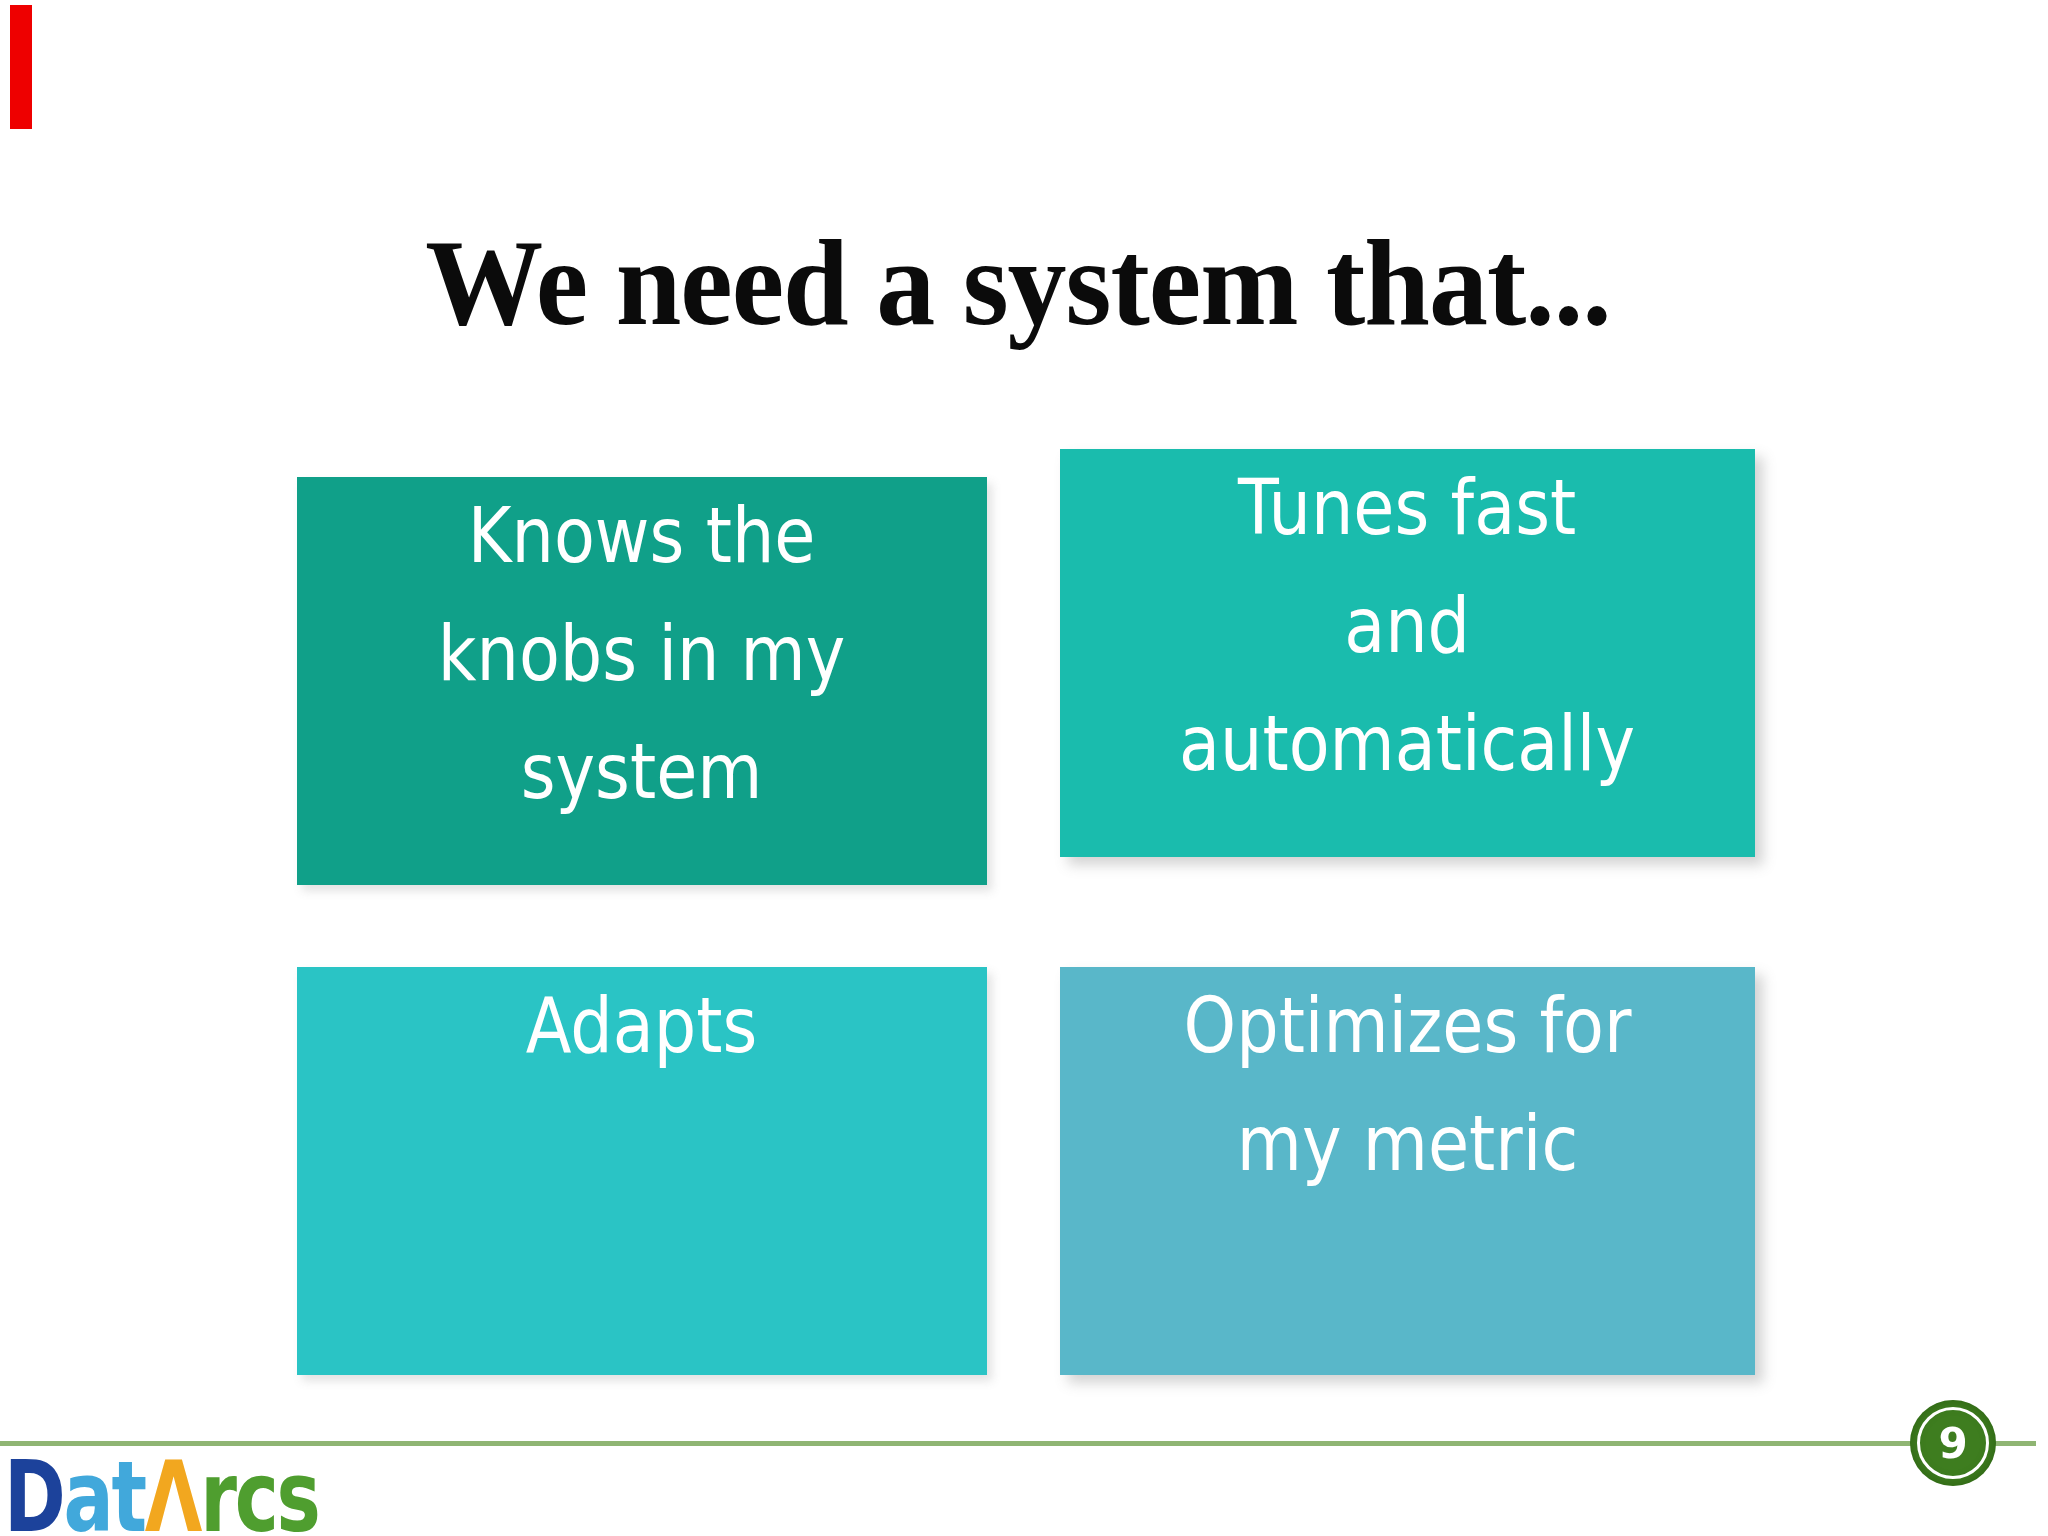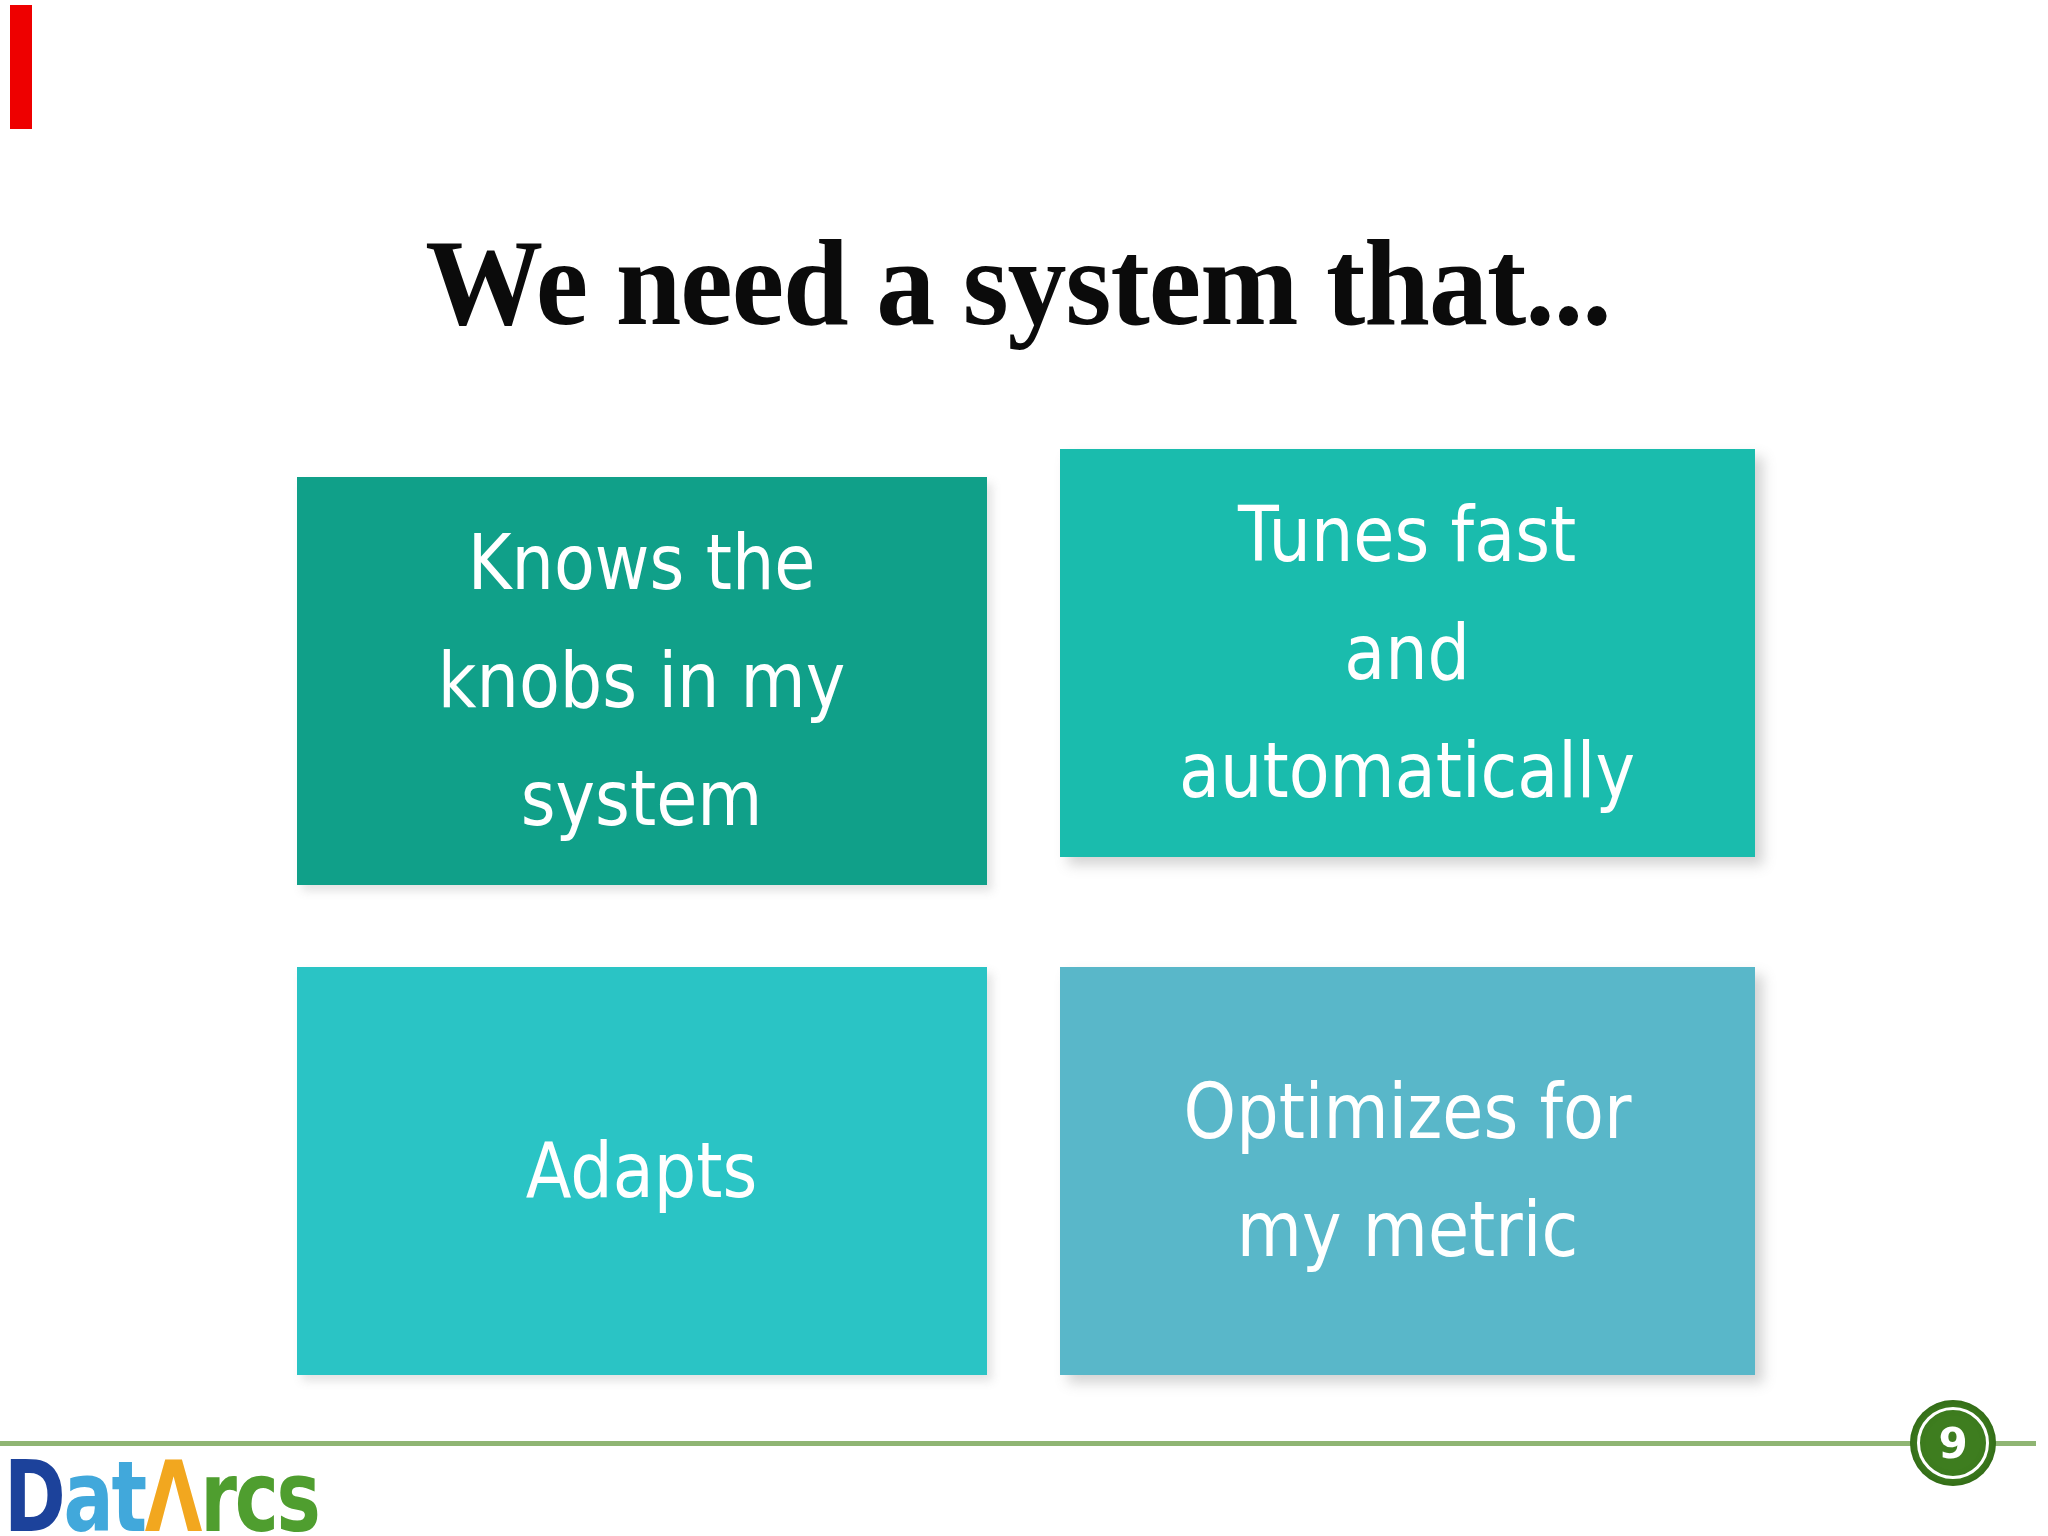--- a/index.html
+++ b/index.html
@@ -41,21 +41,21 @@
     letter-spacing: -1px;
     transform: scaleY(1.04);
     transform-origin: center top;
     white-space: nowrap;
   }
 
   
   .benefit-box {
     position: absolute;
     display: flex;
-    align-items: center;
+    align-items: flex-start;
     justify-content: center;
     color: #ffffff;
     text-align: center;
   }
   .benefit-box .label {
     font-size: 76px;
     line-height: 1.55;
     white-space: pre-line;
     transform: scaleX(0.88);
     transform-origin: center center;

